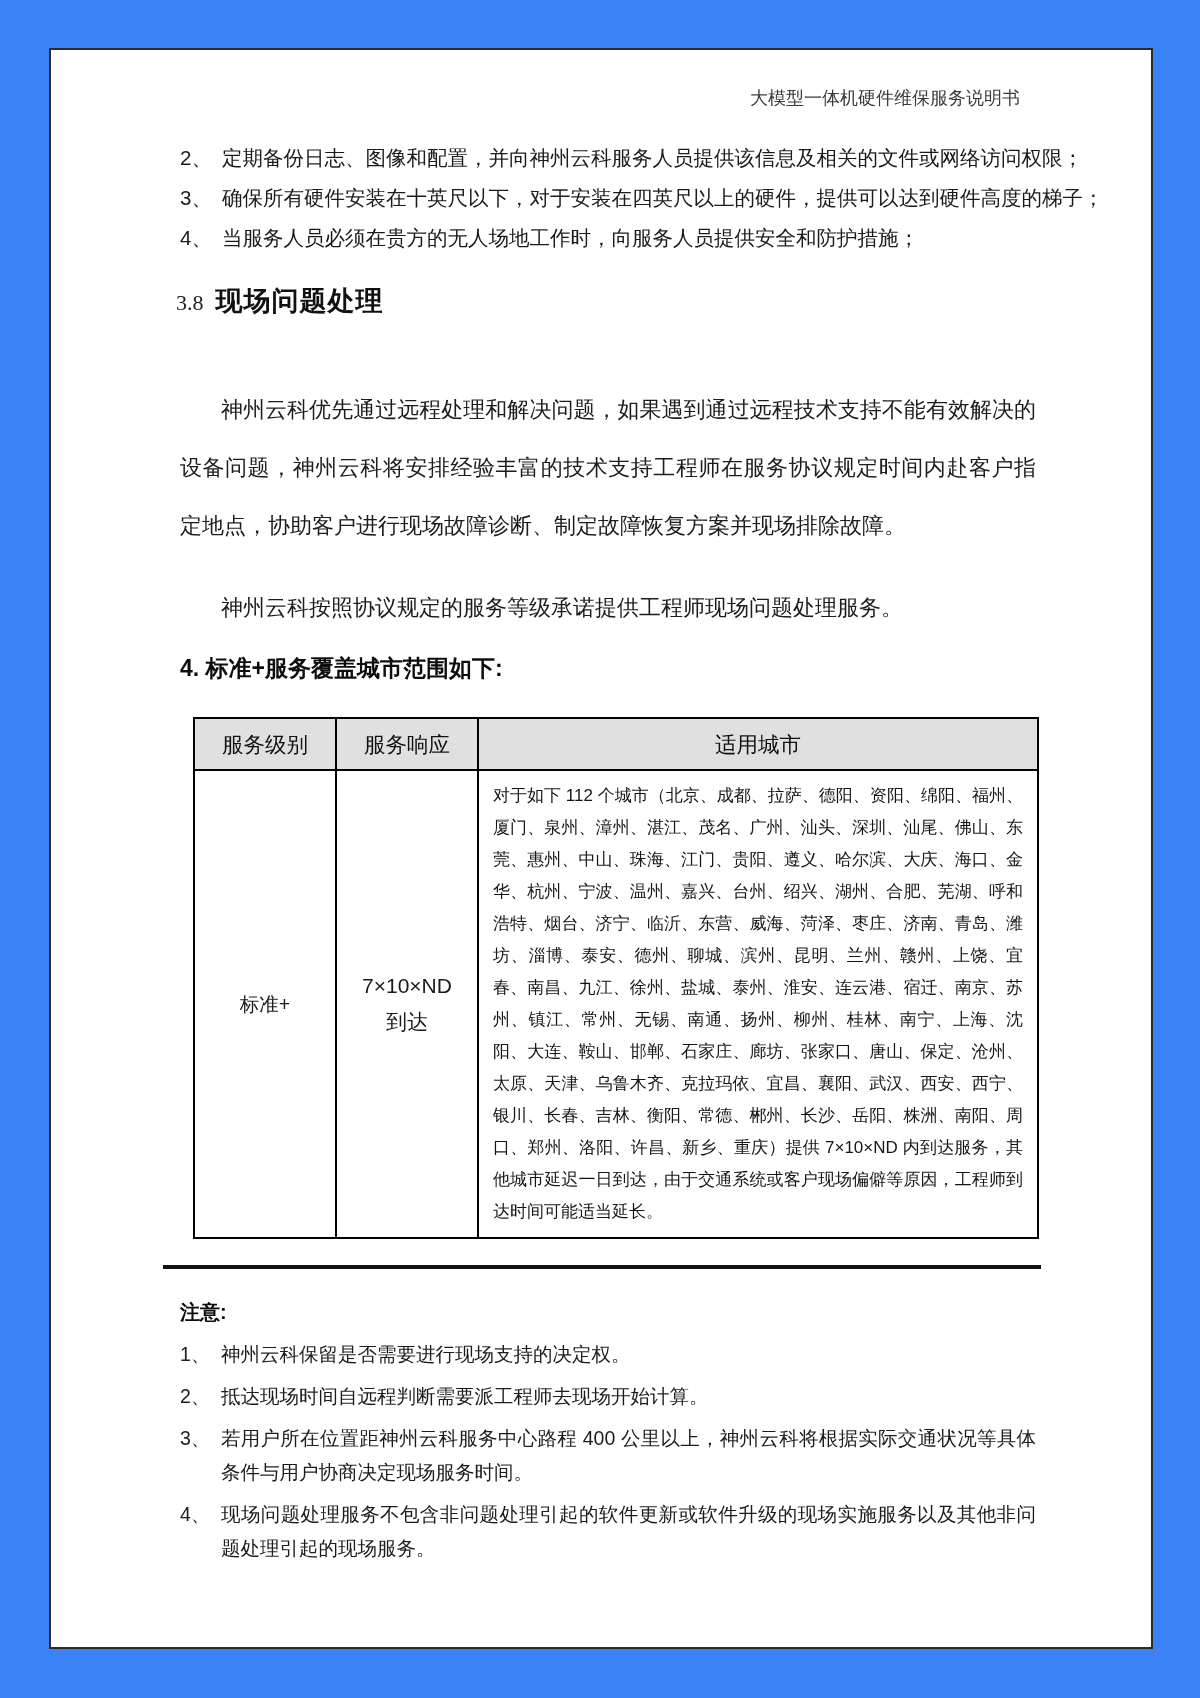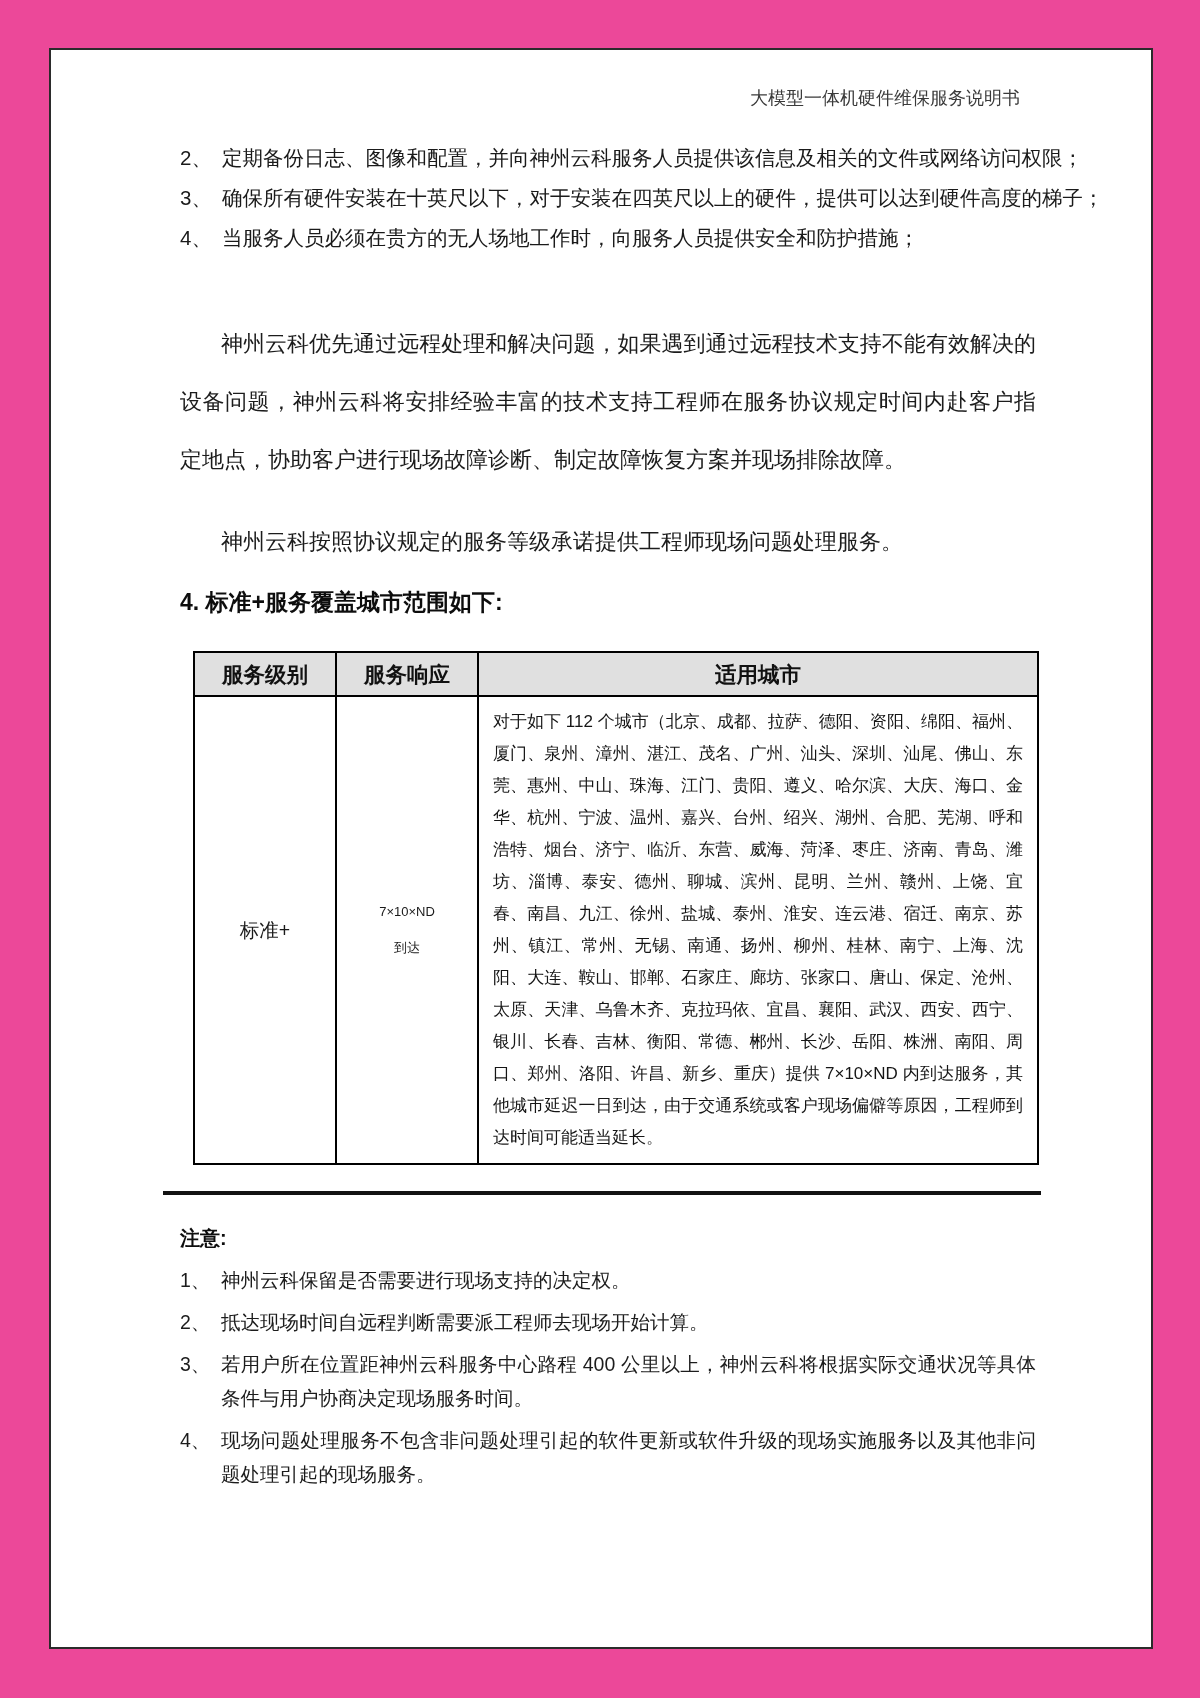--- a/index.html
+++ b/index.html
@@ -1,17 +1,17 @@
 <!DOCTYPE html>
 <html><head>
 <meta charset="utf-8">
 <style>
   html,body { margin:0; padding:0; background:#ffffff; }
   .page {
-    position:relative; width:1200px; height:1698px; background:#ec4899;
+    position:relative; width:1200px; height:1698px; background:#3b82f6;
     font-family:"Liberation Sans", sans-serif; color:#1a1a1a; overflow:hidden;
   }
   .page-border {
     position:absolute; left:49px; top:48px; width:1104px; height:1601px;
     border:2px solid #2b2b2b; box-sizing:border-box; background:#fff;
   }
   .doc-header {
     position:absolute; top:86px; right:180px;
     font-family:"Liberation Serif", serif; font-size:18px; color:#3a3a3a; line-height:24px;
   }
@@ -30,25 +30,25 @@
   .para-2 { margin-top:24px; }
 
   .coverage-heading { margin-top:14px; font-size:23px; font-weight:bold; line-height:34px; color:#0d0d0d; }
 
   table.coverage {
     margin-top:32px; margin-left:13px; width:844px;
     border-collapse:collapse; table-layout:fixed;
   }
   table.coverage th, table.coverage td { border:2px solid #000; box-sizing:border-box; }
   table.coverage th {
-    height:44px; background:#e0e0e0; font-size:21.5px; font-weight:bold;
+    height:52px; background:#e0e0e0; font-size:21.5px; font-weight:normal;
     text-align:center; vertical-align:middle; padding:0; color:#111;
   }
   td.cell-level { text-align:center; vertical-align:middle; font-size:19.5px; }
-  td.cell-response { text-align:center; vertical-align:middle; font-size:13px; }
+  td.cell-response { text-align:center; vertical-align:middle; font-size:21px; }
   .resp-line { line-height:36px; }
   td.cell-cities { vertical-align:top; padding:9px 14px; }
   .cities-text { font-size:17px; line-height:32px; text-align:justify; color:#151515; }
 
   .divider { margin-top:26px; margin-left:-17px; width:878px; height:4px; background:#121212; }
 
   .notes-label { margin-top:28px; font-size:20px; font-weight:bold; line-height:30px; color:#0d0d0d; }
   .notes { margin-top:10px; }
   .note-item { display:flex; font-size:19.5px; line-height:34px; margin-bottom:8px; color:#1c1c1c; }
   .note-item .note-num { width:41px; flex:none; }
@@ -80,20 +80,23 @@
       <div class="intro-item">
         <span class="li-num">3、</span>
         <span class="li-text">确保所有硬件安装在十英尺以下，对于安装在四英尺以上的硬件，提供可以达到硬件高度的梯子；</span>
       </div>
       <div class="intro-item">
         <span class="li-num">4、</span>
         <span class="li-text">当服务人员必须在贵方的无人场地工作时，向服务人员提供安全和防护措施；</span>
       </div>
     </div>
 
+    <div class="section-heading">
+      <span class="sec-num">3.8</span><span class="sec-title">现场问题处理</span>
+    </div>
 
     <div class="para para-1">神州云科优先通过远程处理和解决问题，如果遇到通过远程技术支持不能有效解决的设备问题，神州云科将安排经验丰富的技术支持工程师在服务协议规定时间内赴客户指定地点，协助客户进行现场故障诊断、制定故障恢复方案并现场排除故障。</div>
     <div class="para para-2">神州云科按照协议规定的服务等级承诺提供工程师现场问题处理服务。</div>
 
     <div class="coverage-heading">4. 标准+服务覆盖城市范围如下:</div>
 
     <table class="coverage">
       <colgroup>
         <col style="width:142px">
           <col style="width:142px">

